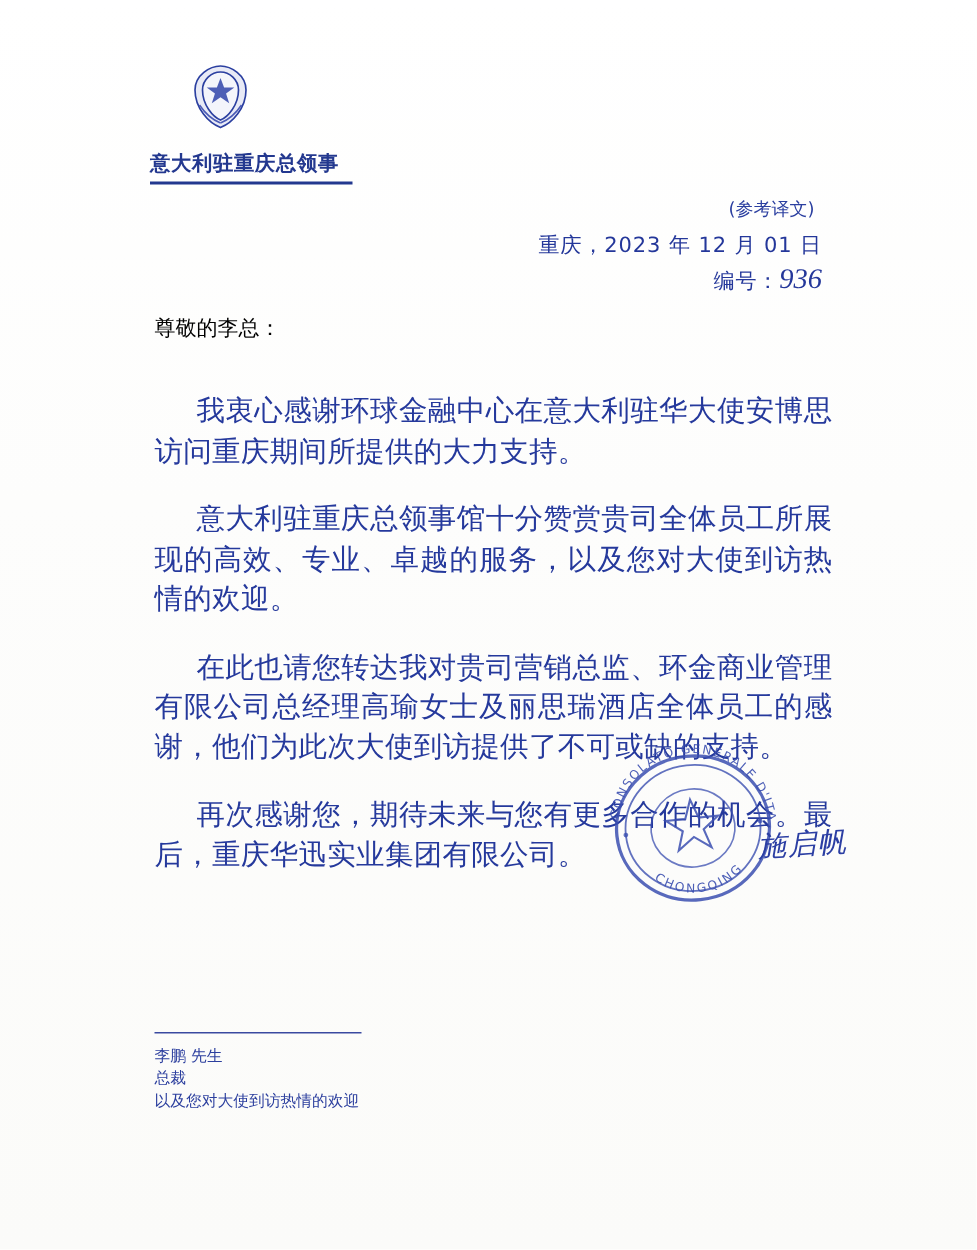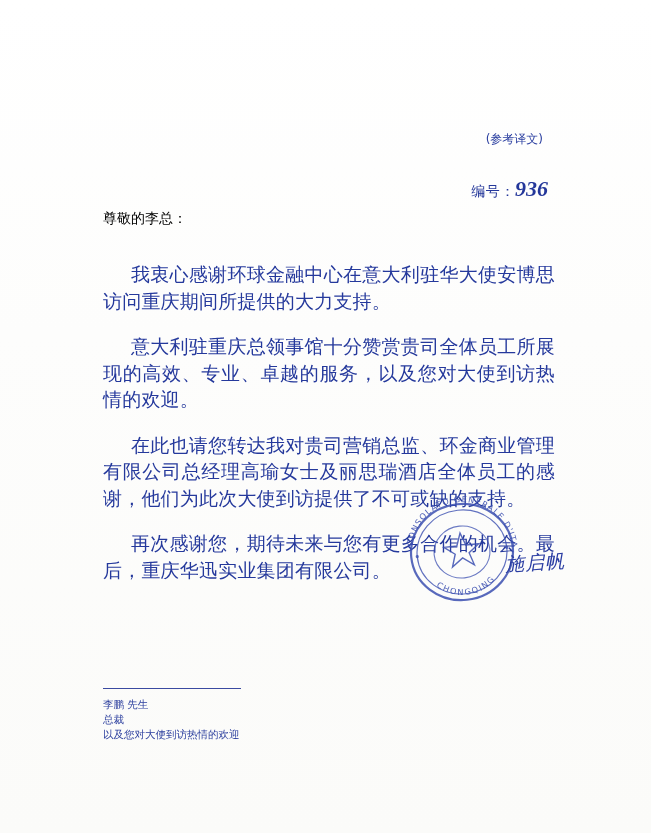--- a/index.html
+++ b/index.html
@@ -77,24 +77,23 @@
     position: absolute;
     right: 103px;
     top: 176px;
     font-family: "DejaVu Sans", sans-serif;
     font-size: 14px;
     color: #24379a;
     letter-spacing: 0.6px;
   }
   .doc-number .num {
     font-family: "Liberation Serif", serif;
-    font-size: 22px;
+    font-size: 19px;
     font-style: italic;
     letter-spacing: 0;
-    font-weight: bold;
   }
 
   .salutation {
     position: absolute;
     left: 103px;
     top: 210px;
     font-family: Liberation Sans, sans-serif;
     font-size: 14px;
     color: #000000;
     font-weight: 500;
@@ -156,22 +155,42 @@
     line-height: 15px;
     color: #2c3f9e;
   }
 </style>
 </head>
 <body>
 
 <div class="page">
   <div class="paper-tint"></div>
 
+  <div class="letterhead">
+    <div class="crest">
+      <svg width="46" height="48" viewBox="0 0 46 48" xmlns="http://www.w3.org/2000/svg">
+        <g fill="none" stroke="#2b3fa0" stroke-width="1.1">
+          <path d="M6 20 C6 10, 16 4, 23 4 C30 4, 40 10, 40 20 C40 32, 31 42, 23 45 C15 42, 6 32, 6 20 Z" fill="#e8eaf6"></path>
+          <path d="M11 20 C11 13, 17 8, 23 8 C29 8, 35 13, 35 20 C35 30, 28 38, 23 40 C18 38, 11 30, 11 20 Z" fill="#f4f5fb"></path>
+        </g>
+        <g fill="#3c4fae" opacity="0.9">
+          <path d="M23 12 L25.4 18.4 L32.2 18.4 L26.7 22.4 L28.8 28.9 L23 24.9 L17.2 28.9 L19.3 22.4 L13.8 18.4 L20.6 18.4 Z"></path>
+        </g>
+        <g stroke="#4a5ab5" stroke-width="1" fill="none">
+          <path d="M9 30 C13 36, 18 40, 23 42"></path>
+          <path d="M37 30 C33 36, 28 40, 23 42"></path>
+        </g>
+      </svg>
+    </div>
+    <div class="consulate-name">意大利驻重庆总领事</div>
+    <div class="rule"></div>
+  </div>
 
   <div class="ref-note">(参考译文)</div>
+  <div class="date-line">重庆，2023 年 12 月 01 日</div>
   <div class="doc-number">
     <span>编号：</span><span class="num">936</span>
   </div>
 
   <div class="salutation">尊敬的李总：</div>
 
   <div class="body-block">
     <p class="para">我衷心感谢环球金融中心在意大利驻华大使安博思访问重庆期间所提供的大力支持。</p>
     <p class="para">意大利驻重庆总领事馆十分赞赏贵司全体员工所展现的高效、专业、卓越的服务，以及您对大使到访热情的欢迎。</p>
     <p class="para">在此也请您转达我对贵司营销总监、环金商业管理有限公司总经理高瑜女士及丽思瑞酒店全体员工的感谢，他们为此次大使到访提供了不可或缺的支持。</p>

